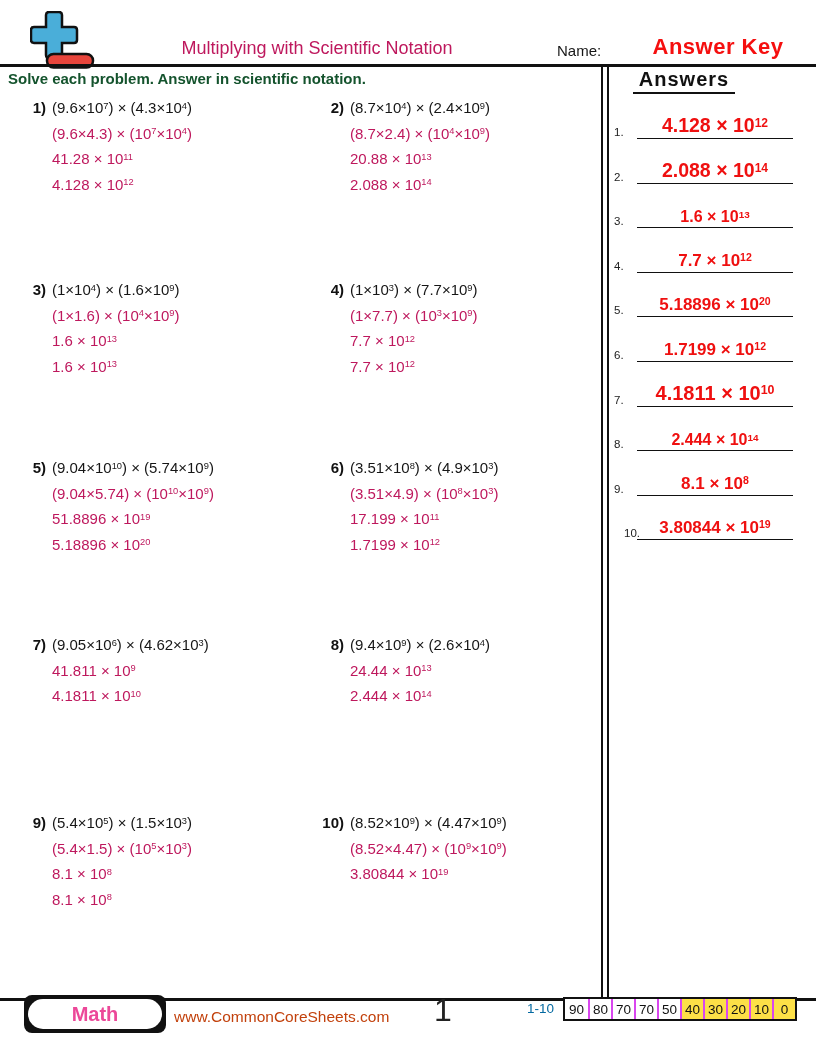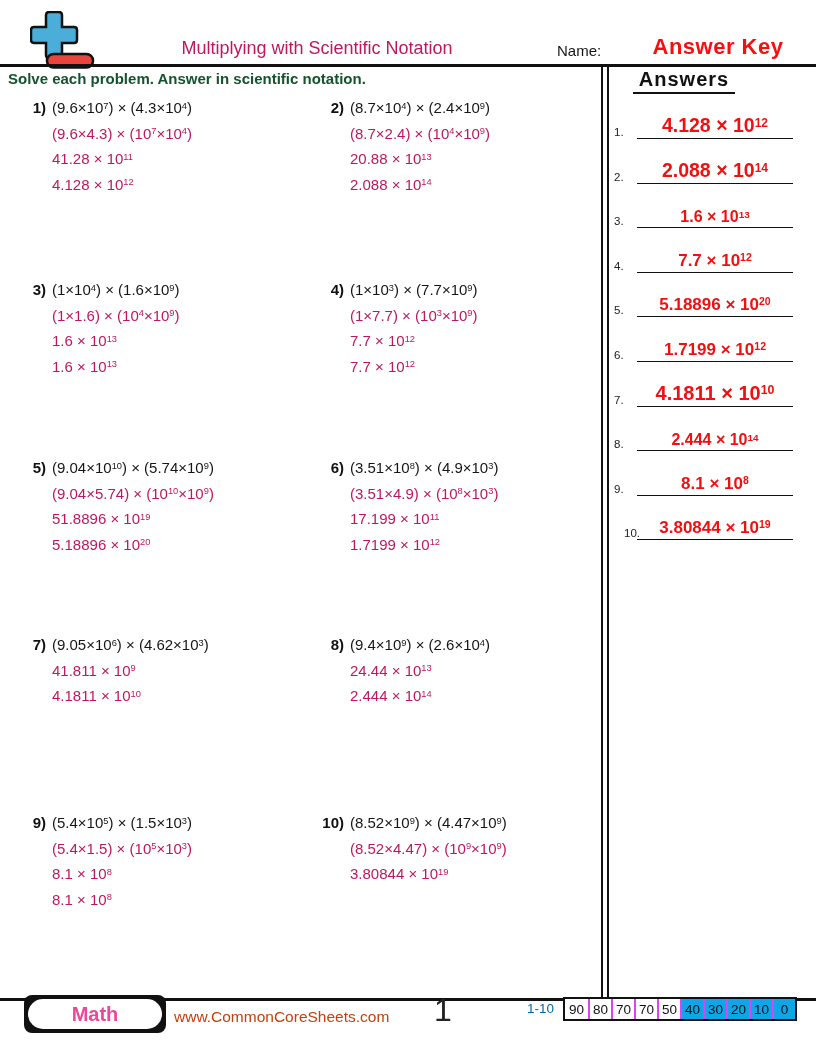--- a/index.html
+++ b/index.html
@@ -72,21 +72,21 @@
   .score-range { position:absolute; left:527px; top:1001px; font-size:13.5px; color:#0369a1; }
   .score-table {
     position:absolute; left:563px; top:997px; height:24px;
     display:flex; border:2px solid #111; background:#fff;
   }
   .score-cell {
     width:23px; display:flex; align-items:center; justify-content:center;
     font-size:13.5px; color:#111; border-left:2px solid #d946ef;
   }
   .score-cell:first-child { border-left:none; }
-  .score-cell:nth-child(n+6) { background:#0ea5e9; }
+  .score-cell:nth-child(n+6) { background:#fde047; }
 </style>
 </head>
 <body>
 
 <div>
 
   <div>
     <svg class="logo-svg" width="66" height="58" viewBox="0 0 66 58">
       <path d="M16,4 q0,-3 3,-3 h10 q3,0 3,3 v12 h12 q3,0 3,3 v10 q0,3 -3,3 h-12 v12 q0,3 -3,3 h-10 q-3,0 -3,-3 v-12 h-12 q-3,0 -3,-3 v-10 q0,-3 3,-3 h12 z" fill="#4aaed9" stroke="#111" stroke-width="2.5"></path>
       <rect x="17" y="43" width="46" height="13.5" rx="6.5" fill="#e8453c" stroke="#111" stroke-width="2.5"></rect>

